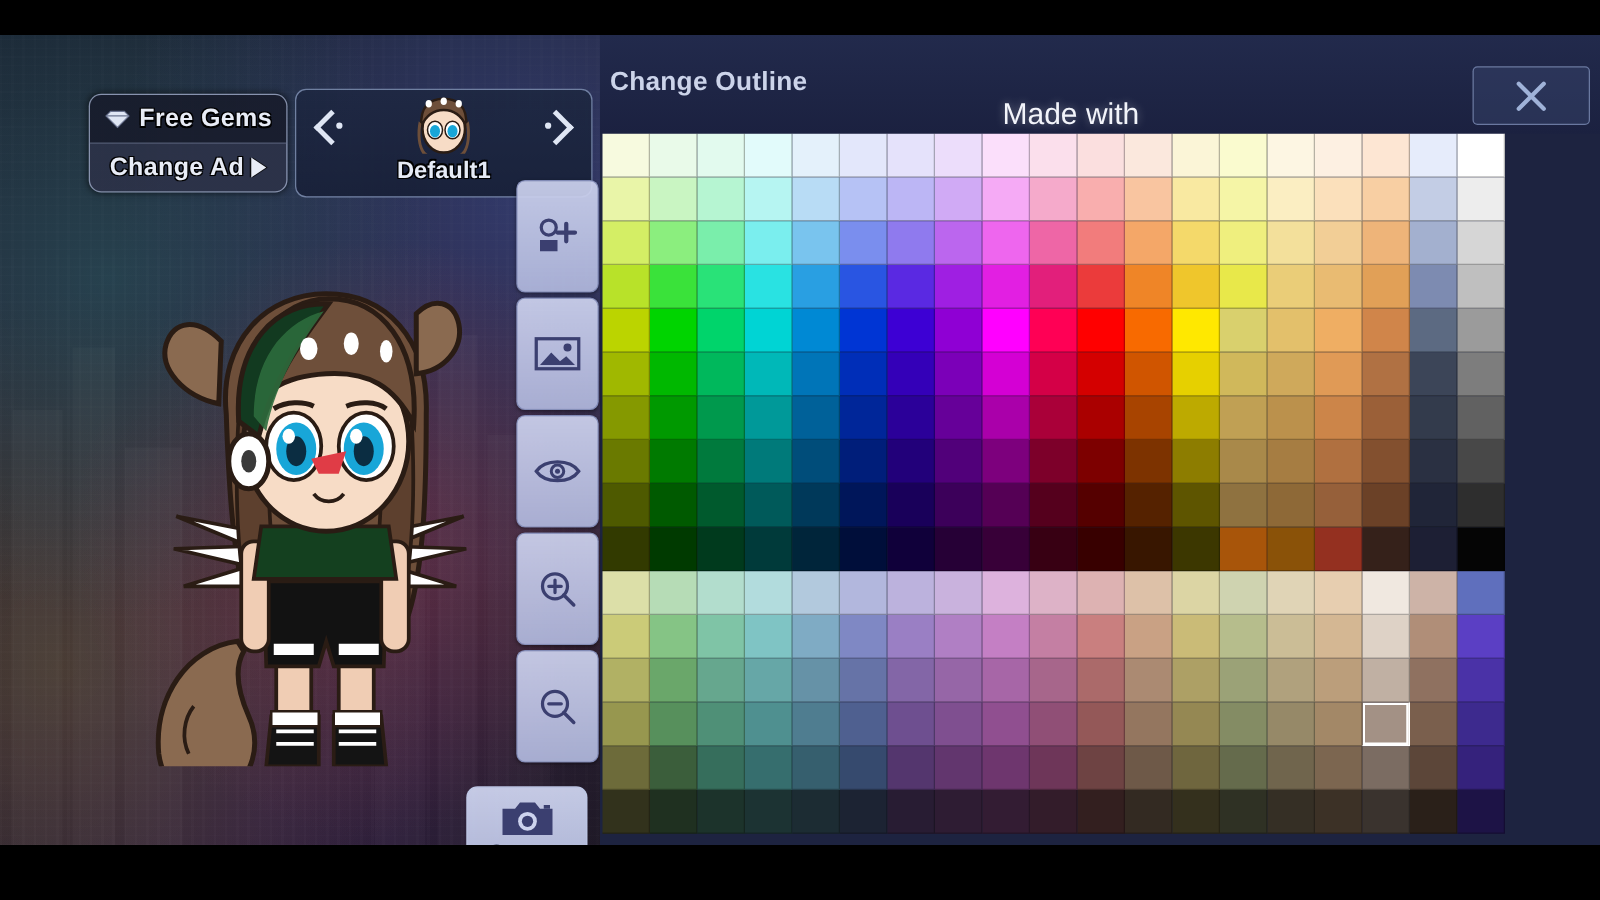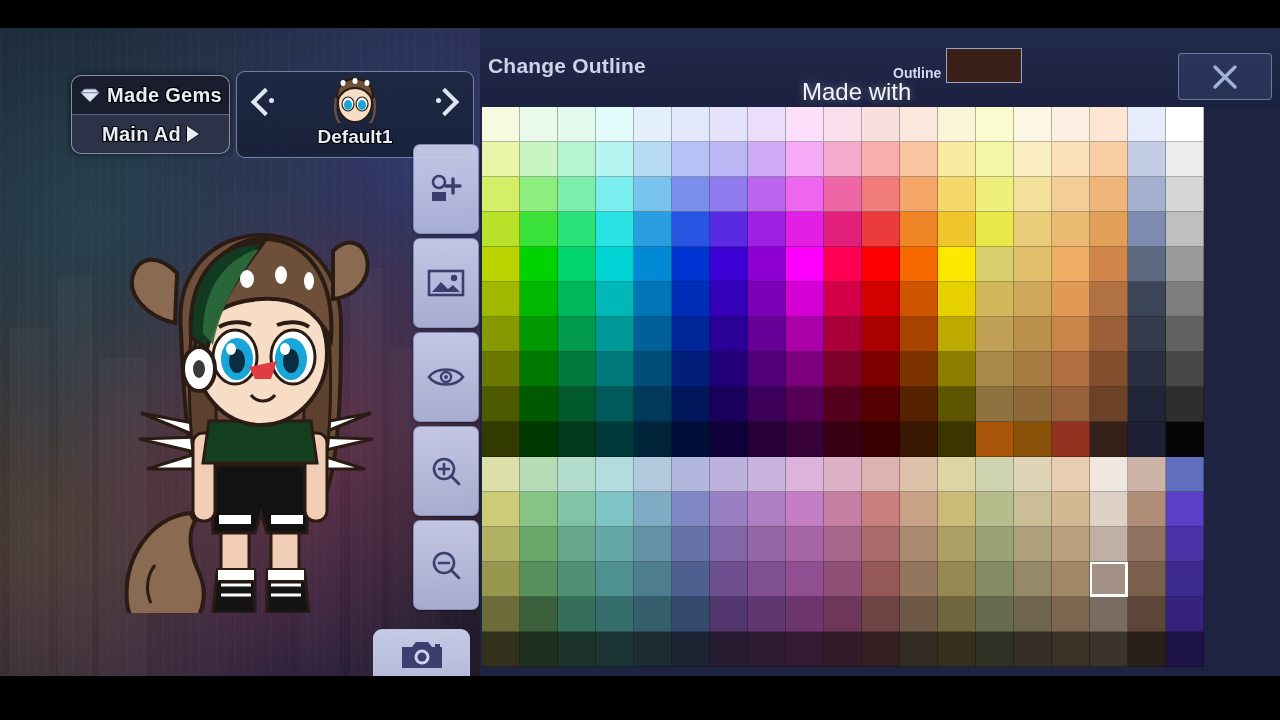--- a/index.html
+++ b/index.html
@@ -338,24 +338,24 @@
         <ellipse cx="104" cy="156" rx="16" ry="22" fill="#ffffff" stroke="#2a1c14" stroke-width="4"></ellipse>
         <ellipse cx="104" cy="156" rx="6" ry="9" fill="#3a3a3a"></ellipse>
       </svg>
 
       <div id="free-gems">
         <div class="row">
           <svg class="gem-icon" viewBox="0 0 24 16">
             <path d="M2 5 L6 1 L18 1 L22 5 L12 15 Z" fill="#dfe6f4" stroke="#6b7490" stroke-width="1"></path>
             <path d="M2 5 L22 5" stroke="#6b7490" stroke-width="1"></path>
           </svg>
-          <span>Made Gems</span>
+          <span>Free Gems</span>
         </div>
         <div class="row second">
-          <span>Main Ad</span>
+          <span>Change Ad</span>
           <span class="play-tri"></span>
         </div>
       </div>
 
       <div id="char-select">
         <div class="nav-wrap">
           <div class="chev left">
               <span class="dot"></span>
             </div>
           <div id="char-thumb">
@@ -429,24 +429,20 @@
         <div id="studio-label">Студия</div>
       </div>
     </div>
 
     <div id="color-panel">
       <div id="panel-header">
         <div id="title-change-colors">Change Outline</div>
 
 
 
-        <div class="swatch-group" style="left:413px; top:20px;">
-          <div class="swatch-label">Outline</div>
-          <div class="swatch-box" id="sw-outline" style="background: rgb(58, 32, 24);"></div>
-        </div>
 
         <div id="close-btn">
           <svg width="32" height="32" viewBox="0 0 32 32">
             <path d="M6 6 L26 26 M26 6 L6 26" stroke="#9fb2d8" stroke-width="3.4" stroke-linecap="round"></path>
           </svg>
         </div>
       </div>
 
       <div id="grid-wrap">
         <div class="grid" id="grid-vivid" style="grid-template-columns: repeat(19, 38px);">

